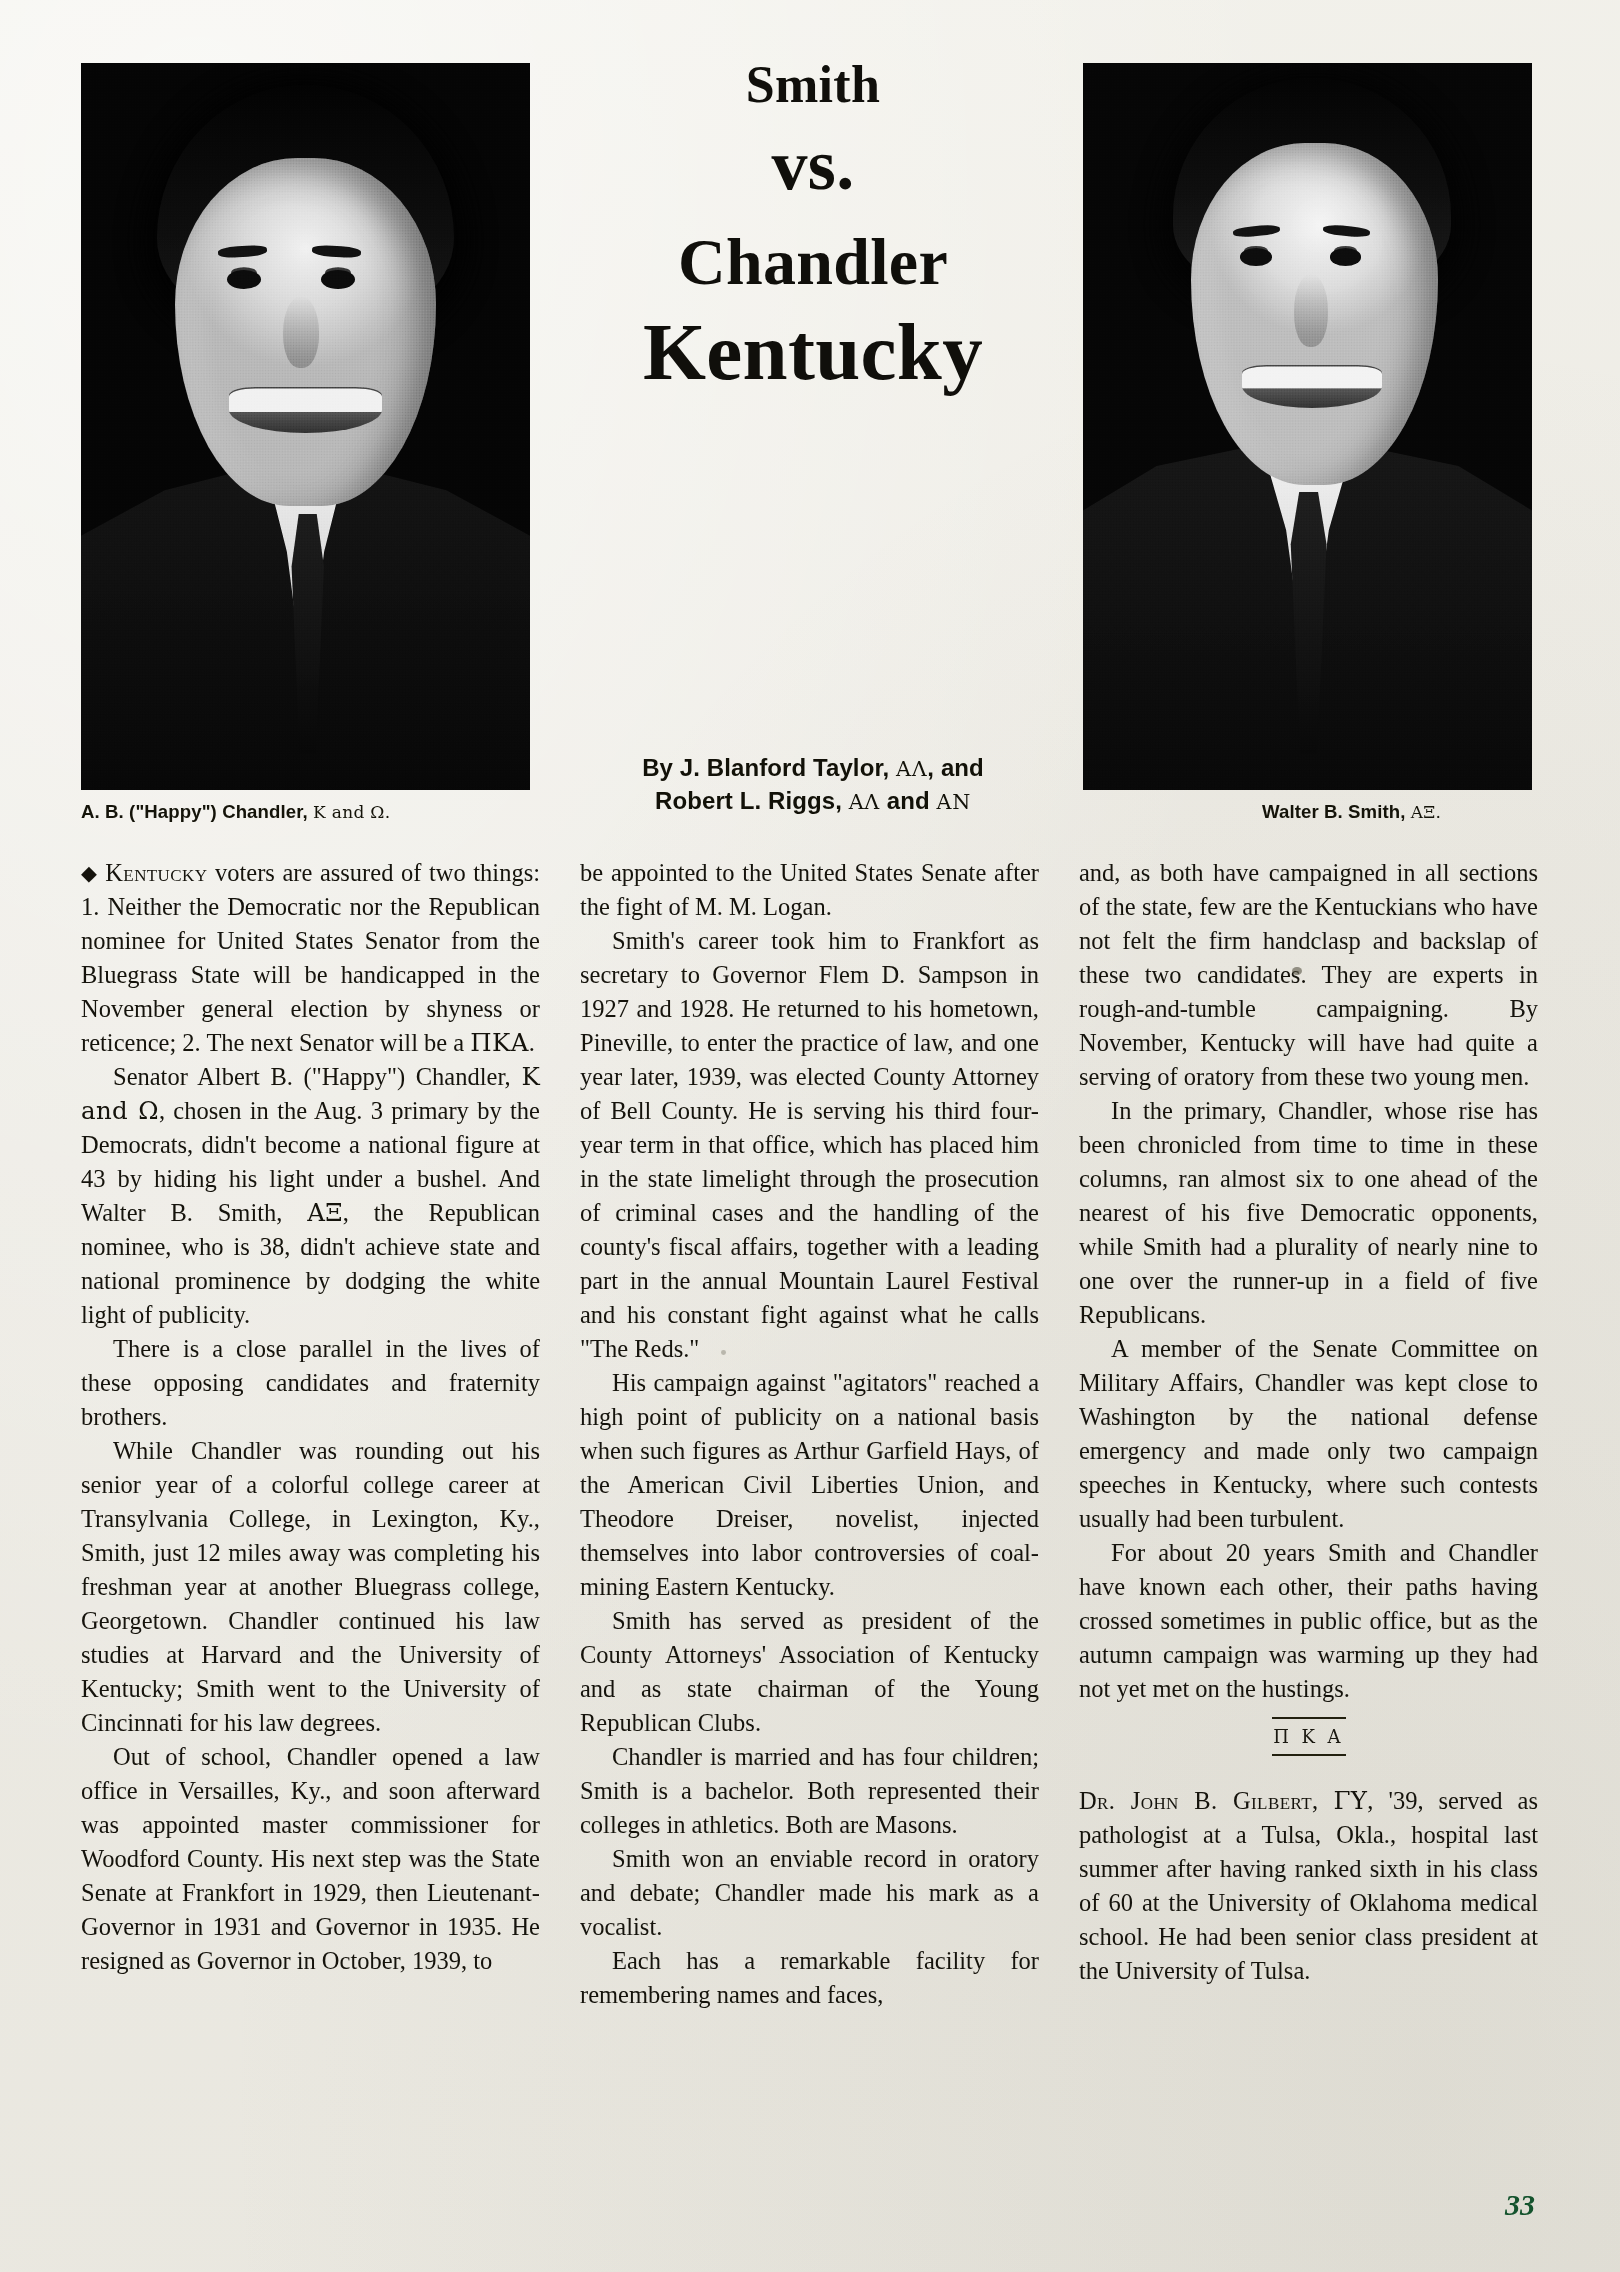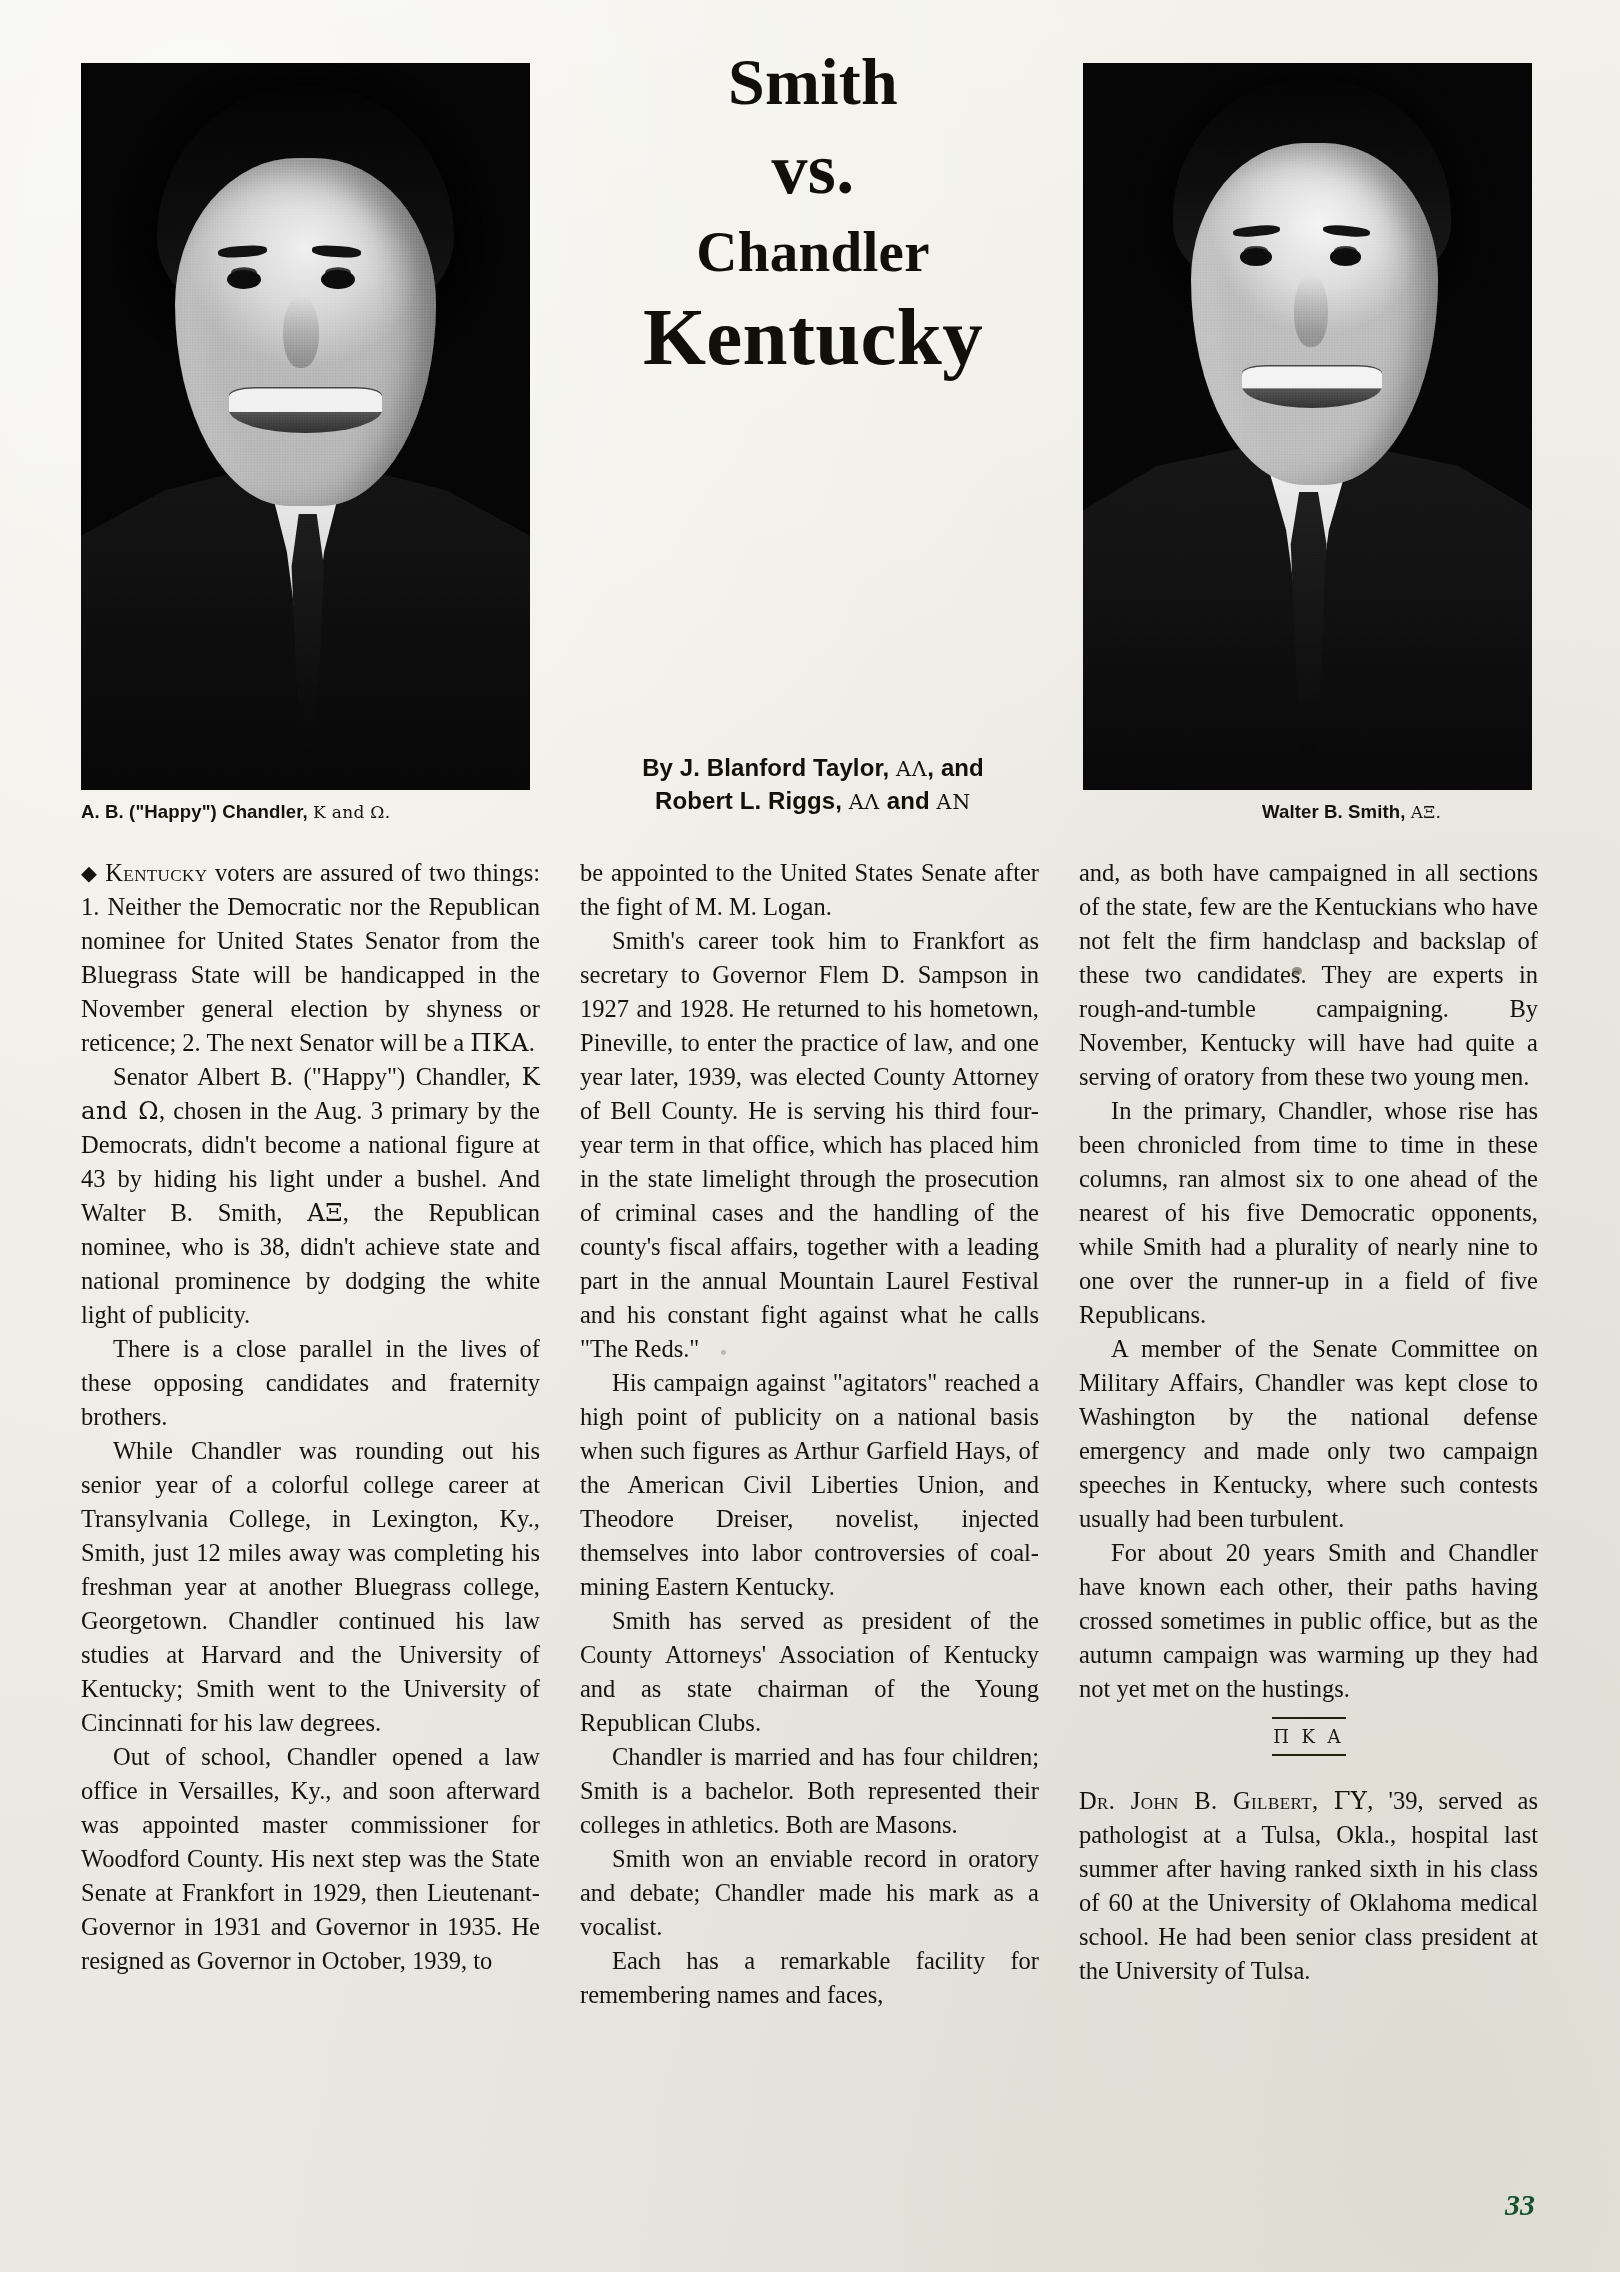--- a/index.html
+++ b/index.html
@@ -218,23 +218,23 @@
     width: 524px;
     text-align: center;
   }
   .masthead .line {
     font-family: "Liberation Serif", "DejaVu Serif", serif;
     font-weight: 700;
     color: #100f0b;
     letter-spacing: 0.3px;
     line-height: 1.0;
   }
-  .t1 { font-size: 66px; margin-top: 1px; }
+  .t1 { font-size: 52px; margin-top: 11px; }
   .t2 { font-size: 72px; margin-top: 18px; }
-  .t3 { font-size: 57px; margin-top: 18px; letter-spacing: -0.7px; }
+  .t3 { font-size: 66px; margin-top: 28px; letter-spacing: -0.7px; }
   .t4 { font-size: 72px; margin-top: 20.7px; }
   .t5 { font-size: 81px; margin-top: 16.5px; letter-spacing: -0.7px; }
 
   .byline {
     position: absolute;
     left: 551px; top: 751px;
     width: 524px;
     text-align: center;
     font-family: "Liberation Sans", "DejaVu Sans", sans-serif;
     font-weight: 700;

